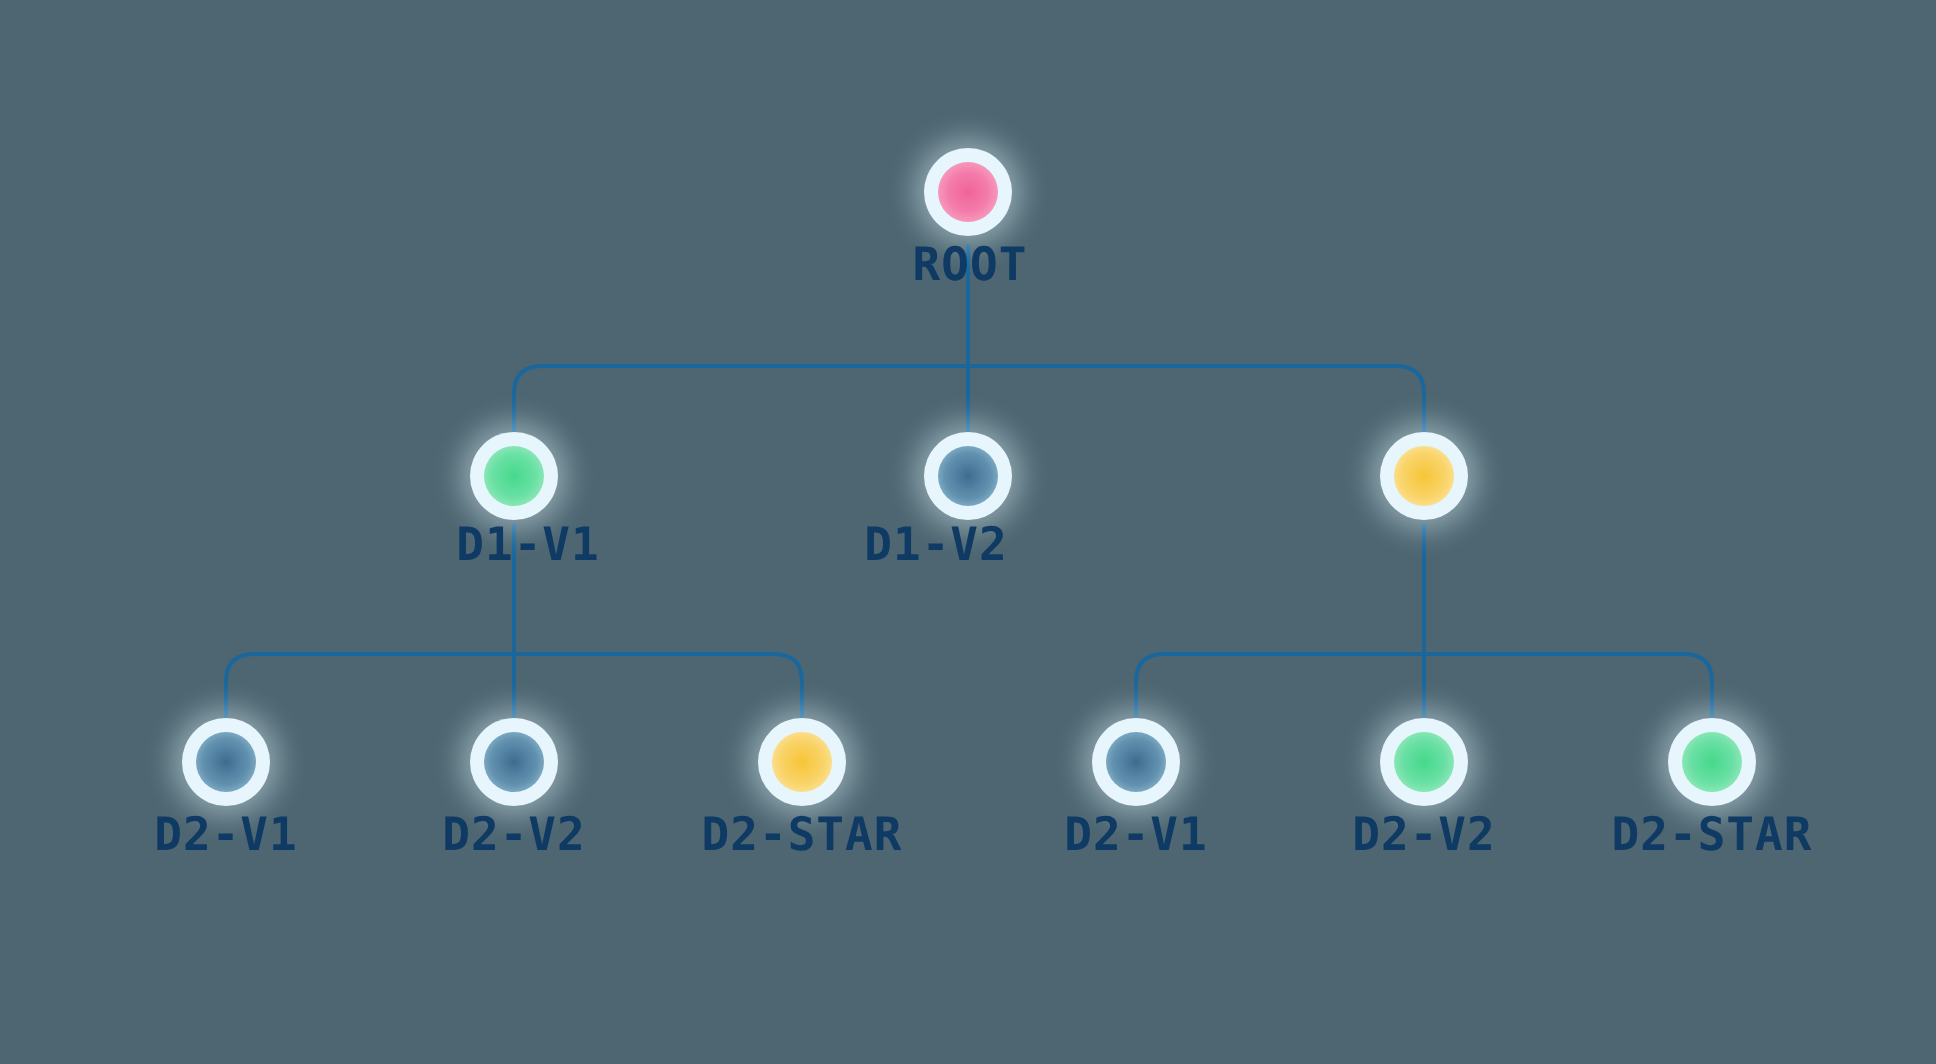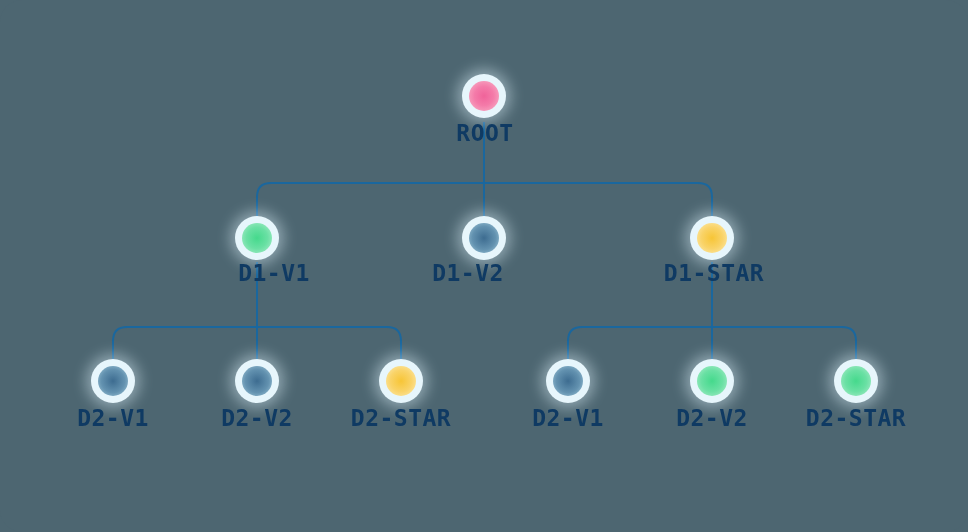--- a/index.html
+++ b/index.html
@@ -84,31 +84,30 @@
   </svg>
 
   <div class="node pink" style="left:462px;top:74px">
     <div class="core"></div>
   </div>
   <div class="node-label" style="left:485px;top:122px">ROOT</div>
 
   <div class="node green" style="left:235px;top:216px">
     <div class="core"></div>
   </div>
-  <div class="node-label" style="left:274px;top:262px">D1-V1</div>
+  <div class="node-label" style="left:264px;top:262px">D1-V1</div>
 
   <div class="node slate" style="left:462px;top:216px">
     <div class="core"></div>
   </div>
   <div class="node-label" style="left:468px;top:262px">D1-V2</div>
 
   <div class="node amber" style="left:690px;top:216px">
     <div class="core"></div>
   </div>
-  <div class="node-label" style="left:714px;top:262px">D1-STAR</div>
 
   <div class="node slate" style="left:91px;top:359px">
     <div class="core"></div>
   </div>
   <div class="node-label" style="left:113px;top:407px">D2-V1</div>
 
   <div class="node slate" style="left:235px;top:359px">
     <div class="core"></div>
   </div>
   <div class="node-label" style="left:257px;top:407px">D2-V2</div>

